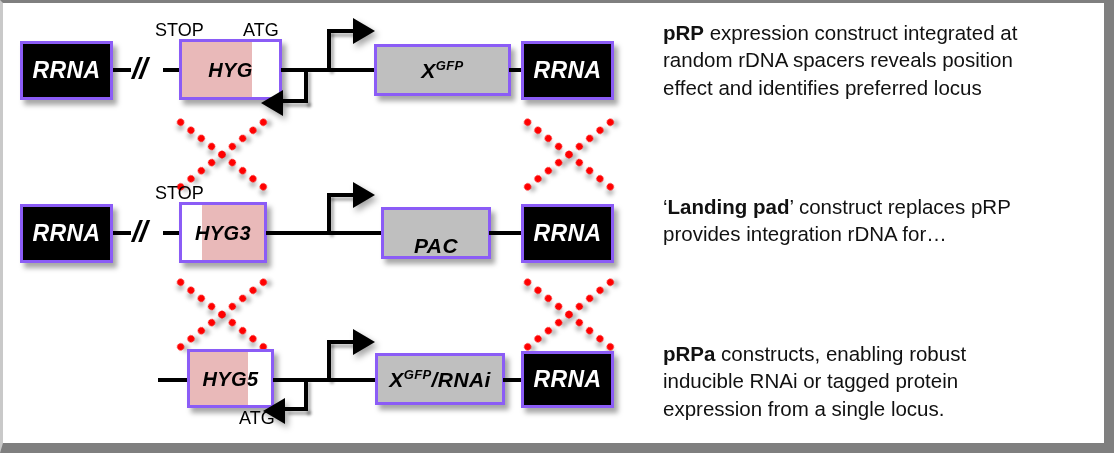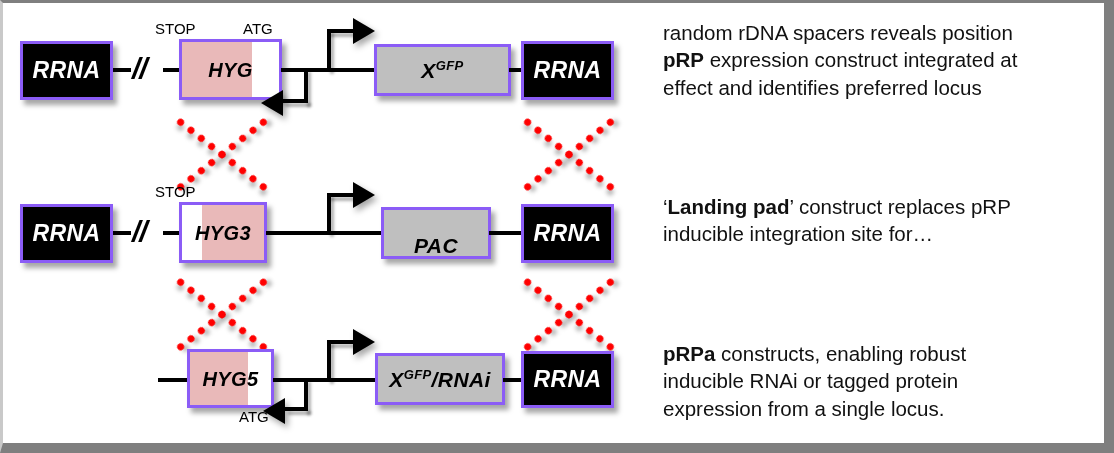--- a/index.html
+++ b/index.html
@@ -37,21 +37,21 @@
   .sup{font-size:0.62em;vertical-align:super;font-style:italic;font-weight:bold;text-align:center;}
 
   
   .hline{position:absolute;background:#000;height:4px;}
 
   
   .brk{position:absolute;font-style:italic;font-weight:bold;font-size:30px;
        color:#000;line-height:1;letter-spacing:-1px;}
 
   
-  .tag{position:absolute;font-size:15px;color:#000;white-space:nowrap;
+  .tag{position:absolute;font-size:18px;color:#000;white-space:nowrap;
        font-family:"Liberation Sans", sans-serif;}
 
   
   .arrowhead{position:absolute;width:0;height:0;
      filter:drop-shadow(3px 4px 3px rgba(0,0,0,.35));}
   .arrowhead.right{border-top:13px solid transparent;border-bottom:13px solid transparent;
      border-left:22px solid #000;}
   .arrowhead.left{border-top:13px solid transparent;border-bottom:13px solid transparent;
      border-right:22px solid #000;}
   .promline{position:absolute;background:#000;
@@ -181,28 +181,28 @@
       <span>X</span><span class="sup">GFP</span><span>/RNAi</span>
     </span>
   </div>
   <div class="hline" style="left:500px;top:375px;width:20px;"></div>
 
   <div class="gbox black" style="left:518px;top:348px;width:93px;height:57px;">
     <span class="lbl">RRNA</span>
   </div>
 
   <div class="ptext" style="left:660px;top:16px;width:440px;">
+    <div><b>pRP</b><span> expression construct integrated at</span></div>
     <div>random rDNA spacers reveals position</div>
-    <div><b>pRP</b><span> expression construct integrated at</span></div>
     <div>effect and identifies preferred locus</div>
   </div>
 
   <div class="ptext" style="left:660px;top:190px;width:440px;">
     <div><span>‘</span><b>Landing pad</b><span>’</span><span> construct replaces pRP</span></div>
-    <div>inducible integration site for…</div>
+    <div>provides integration rDNA for…</div>
   </div>
 
   <div class="ptext" style="left:660px;top:337px;width:440px;">
     <div><b>pRPa</b><span> constructs, enabling robust</span></div>
     <div>inducible RNAi or tagged protein</div>
     <div>expression from a single locus.</div>
   </div>
 
 </div>
 </div>

